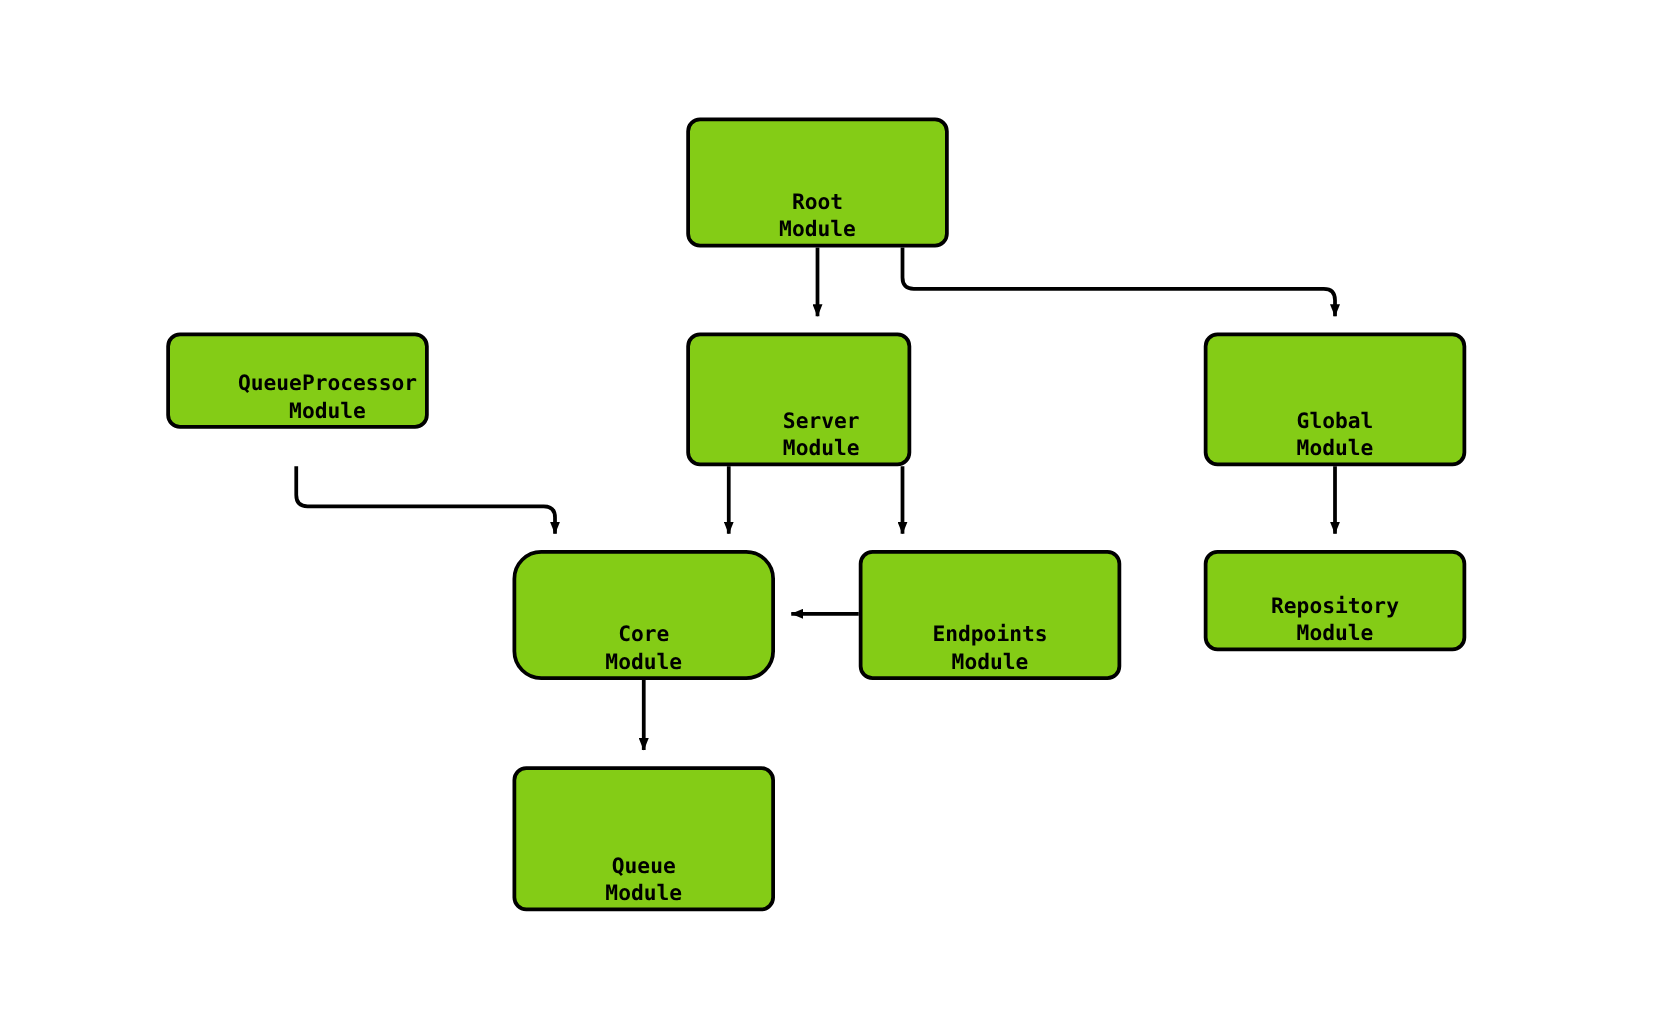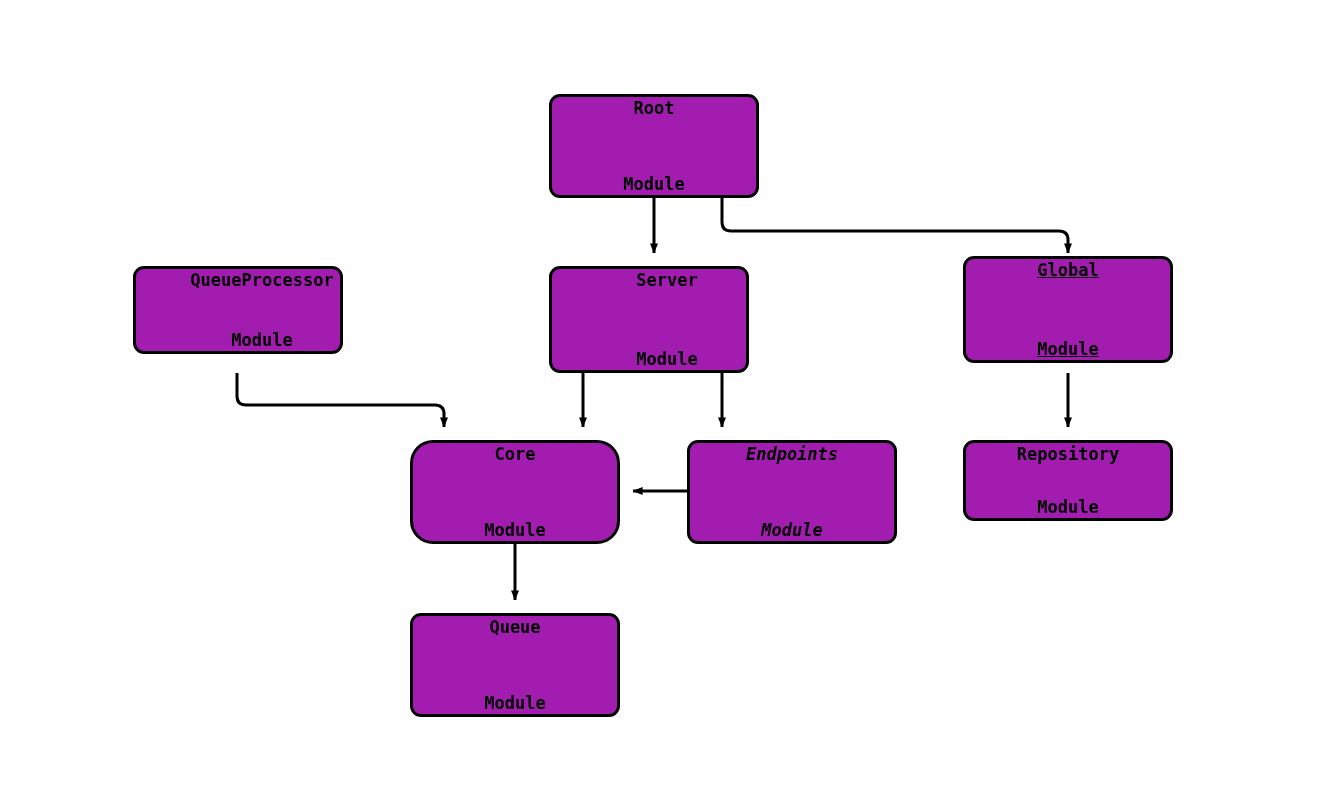--- a/index.html
+++ b/index.html
@@ -20,25 +20,25 @@
     left: 0;
     top: 0;
     width: 1337px;
     height: 809px;
   }
   .node {
     position: absolute;
     box-sizing: border-box;
     border: 3px solid #000000;
     border-radius: 11px;
-    background: #a21caf;
+    background: #84cc16;
     display: flex;
     flex-direction: column;
     align-items: center;
-    justify-content: space-between;
+    justify-content: flex-end;
     z-index: 2;
   }
   .node-label {
     font-family: "DejaVu Sans Mono", "Liberation Mono", monospace;
     font-size: 17px;
     font-weight: bold;
     line-height: 22px;
     color: #000000;
     text-align: center;
     white-space: pre;
@@ -88,48 +88,48 @@
     <g>
       <path d="M 515,544 L 515,600" fill="none" stroke="#000000" stroke-width="3" marker-end="url(#arrowhead)"></path>
     </g>
   </svg>
 
   <div class="node" style="left:549px; top:94px; width:210px; height:104px;">
     <div class="node-label">Root</div>
     <div class="node-label">Module</div>
   </div>
 
-  <div class="node" style="left:133px; top:266px; width:210px; height:88px;padding-left:48px;">
+  <div class="node" style="left:133px; top:266px; width:210px; height:77px;padding-left:48px;">
     <div class="node-label">QueueProcessor</div>
     <div class="node-label">Module</div>
   </div>
 
-  <div class="node" style="left:549px; top:266px; width:200px; height:107px;padding-left:36px;">
+  <div class="node" style="left:549px; top:266px; width:180px; height:107px;padding-left:36px;">
     <div class="node-label">Server</div>
     <div class="node-label">Module</div>
   </div>
 
-  <div class="node" style="left:963px; top:256px; width:210px; height:107px;text-decoration:underline;">
+  <div class="node" style="left:963px; top:266px; width:210px; height:107px;">
     <div class="node-label">Global</div>
     <div class="node-label">Module</div>
   </div>
 
   <div class="node" style="left:410px; top:440px; width:210px; height:104px;border-radius:23px;">
     <div class="node-label">Core</div>
     <div class="node-label">Module</div>
   </div>
 
-  <div class="node" style="left:687px; top:440px; width:210px; height:104px;font-style:italic;">
+  <div class="node" style="left:687px; top:440px; width:210px; height:104px;">
     <div class="node-label">Endpoints</div>
     <div class="node-label">Module</div>
   </div>
 
   <div class="node" style="left:963px; top:440px; width:210px; height:81px;">
     <div class="node-label">Repository</div>
     <div class="node-label">Module</div>
   </div>
 
-  <div class="node" style="left:410px; top:613px; width:210px; height:104px;">
+  <div class="node" style="left:410px; top:613px; width:210px; height:116px;">
     <div class="node-label">Queue</div>
     <div class="node-label">Module</div>
   </div>
 
 </div>
 
 </body></html>

